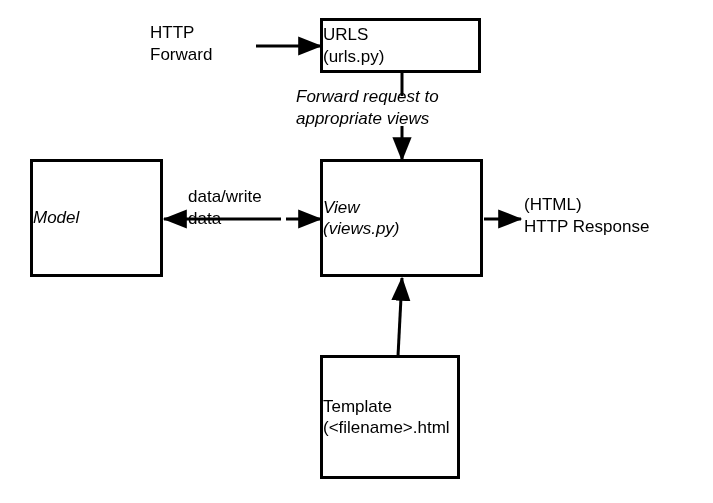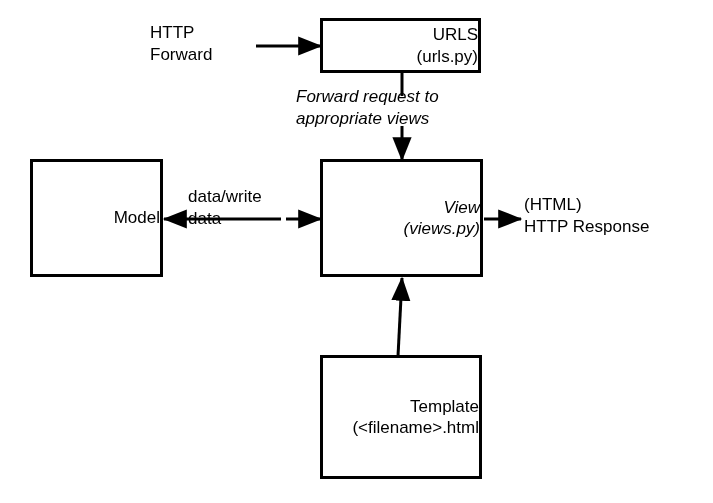--- a/index.html
+++ b/index.html
@@ -16,33 +16,33 @@
     overflow: hidden;
     font-family: "Liberation Sans", sans-serif;
   }
   .node {
     position: absolute;
     box-sizing: border-box;
     border: 3px solid #000000;
     background: #ffffff;
     display: flex;
     flex-direction: column;
-    align-items: flex-end;
+    align-items: flex-start;
     justify-content: center;
     text-align: center;
     line-height: 1.25;
     font-size: 17px;
     color: #000000;
   }
   .node .line2 { white-space: nowrap; }
 
   #node-urls     { left: 320px; top: 18px;  width: 161px; height: 55px; }
-  #node-model    { left: 30px;  top: 159px; width: 133px; height: 118px; }
+  #node-model    { left: 30px;  top: 159px; width: 133px; height: 118px; font-style: italic; }
   #node-view     { left: 320px; top: 159px; width: 163px; height: 118px; font-style: italic; }
-  #node-template { left: 320px; top: 355px; width: 162px; height: 124px; }
+  #node-template { left: 320px; top: 355px; width: 140px; height: 124px; }
 
   .edge-label {
     position: absolute;
     text-align: left;
     line-height: 1.3;
     font-size: 17px;
     color: #000000;
     white-space: nowrap;
   }
   #label-http-request   { left: 150px; top: 22px;  width: 110px; }

